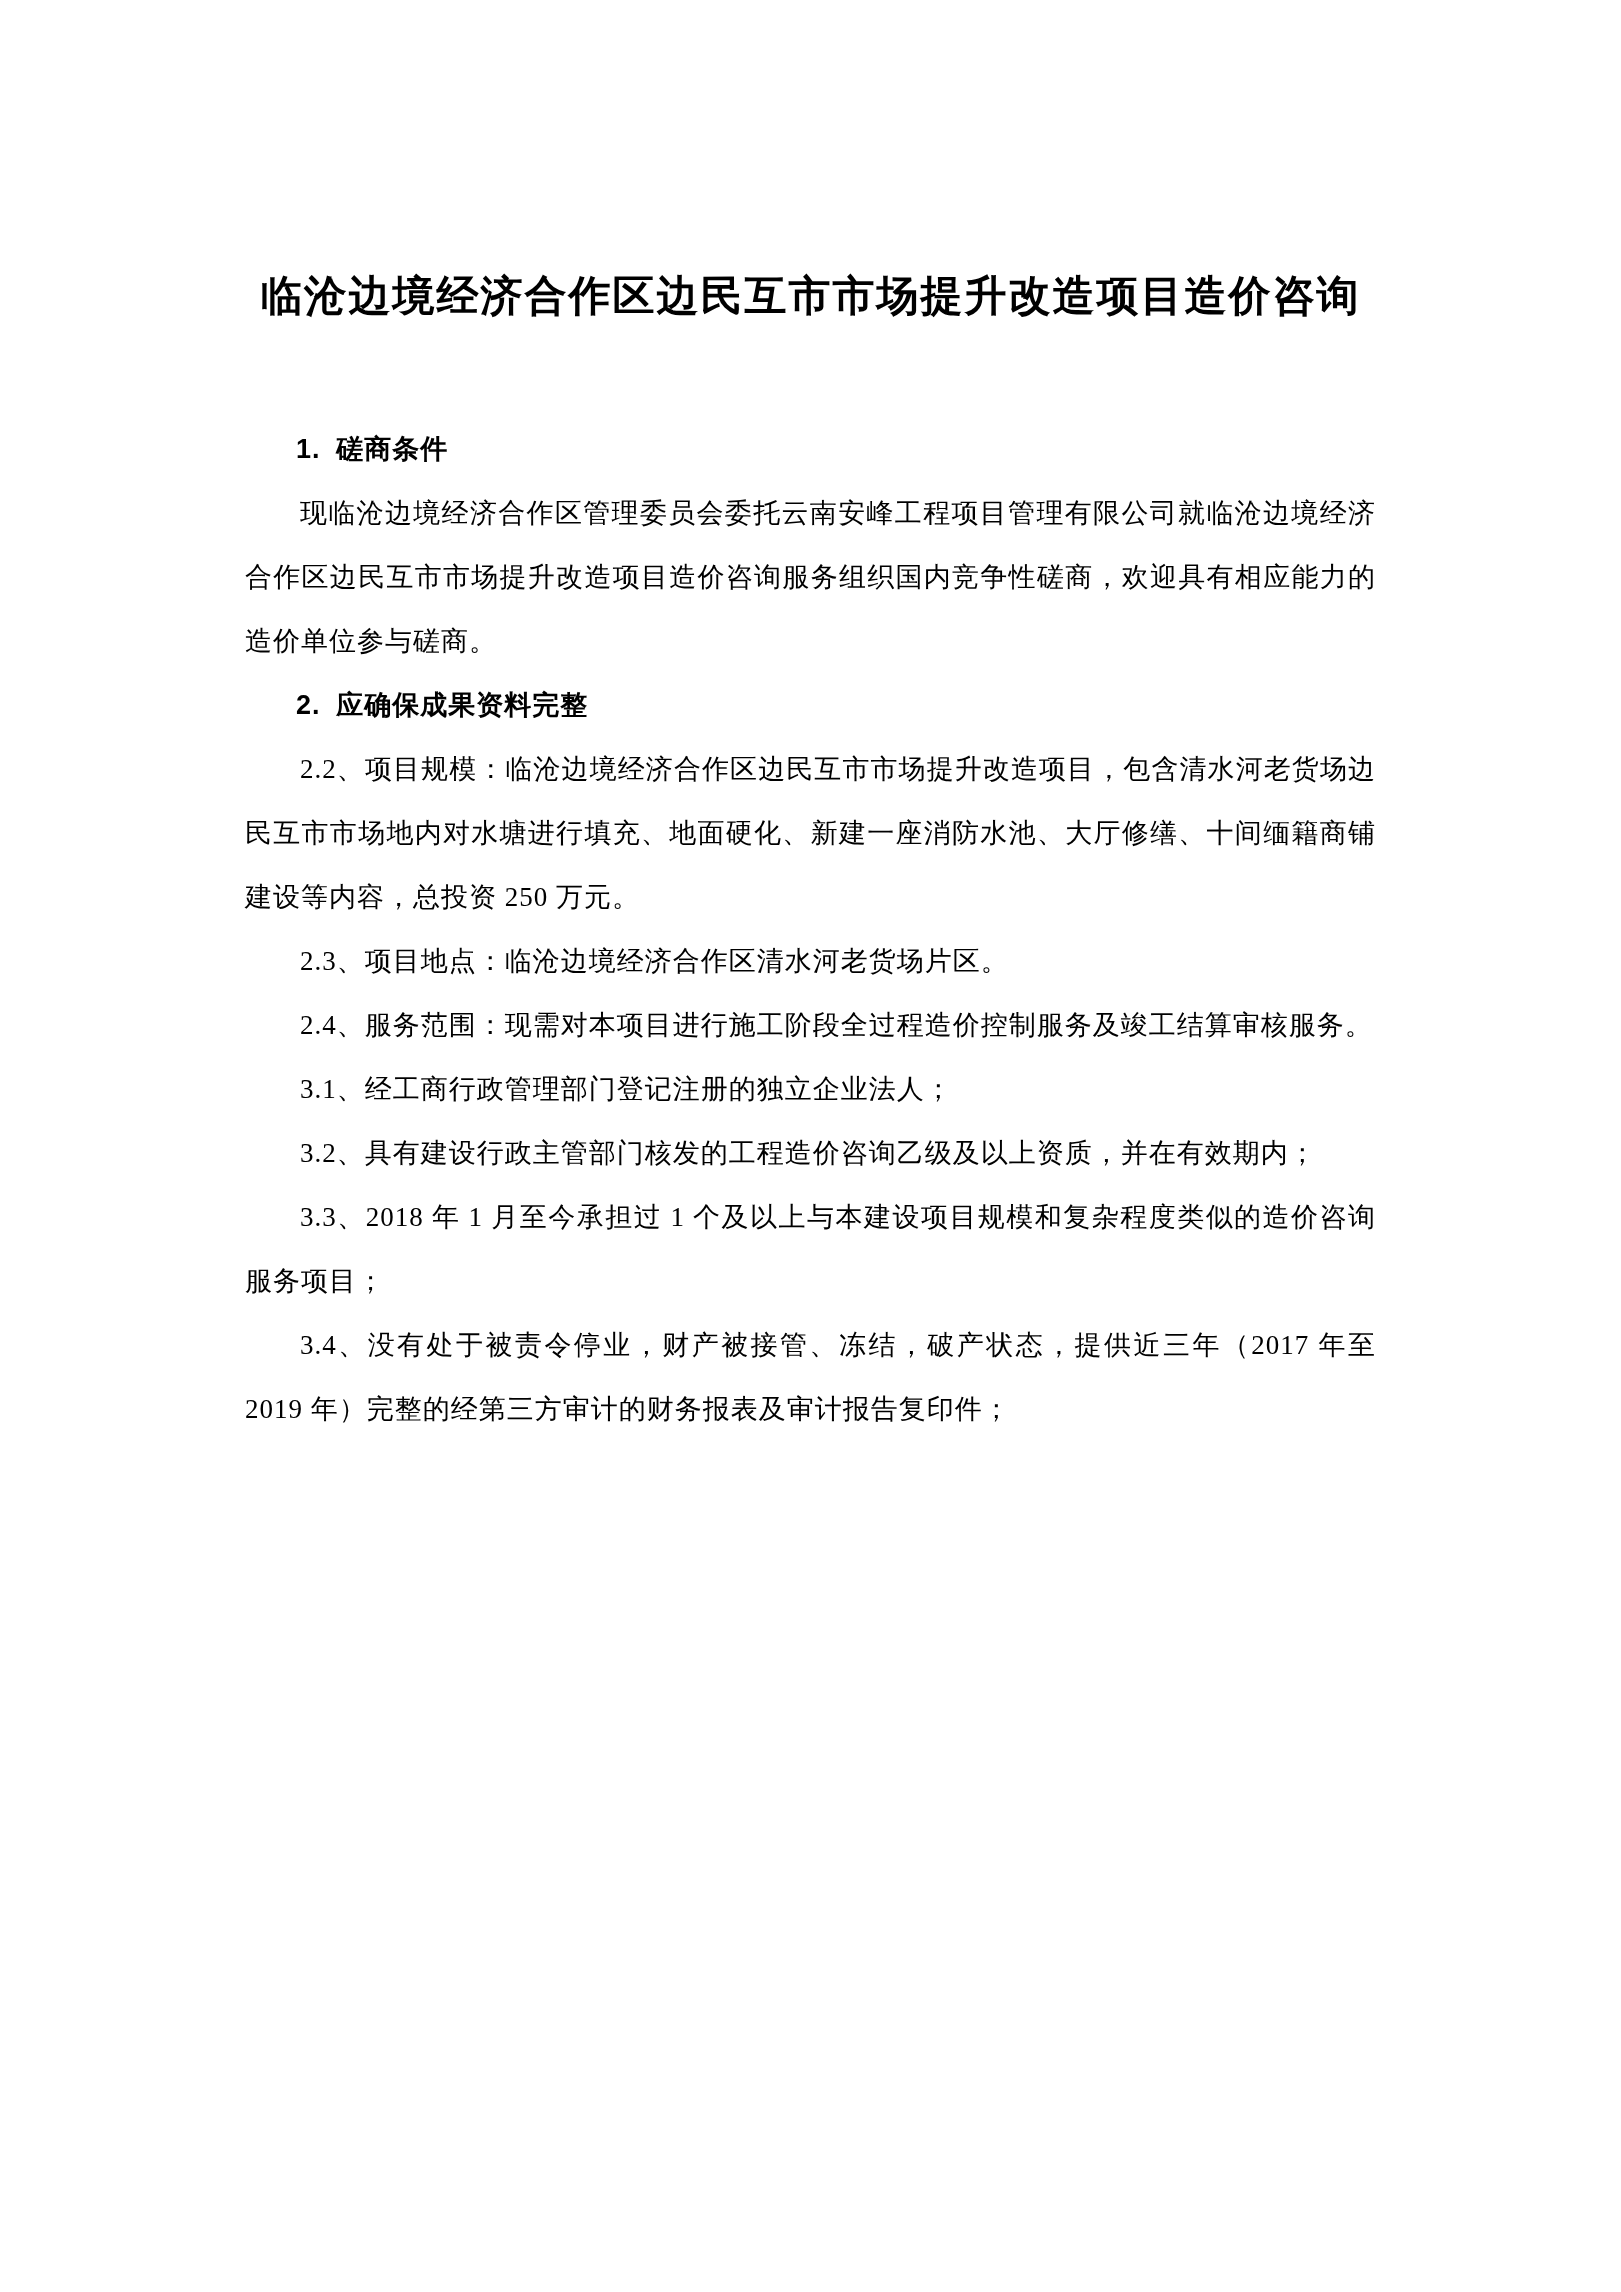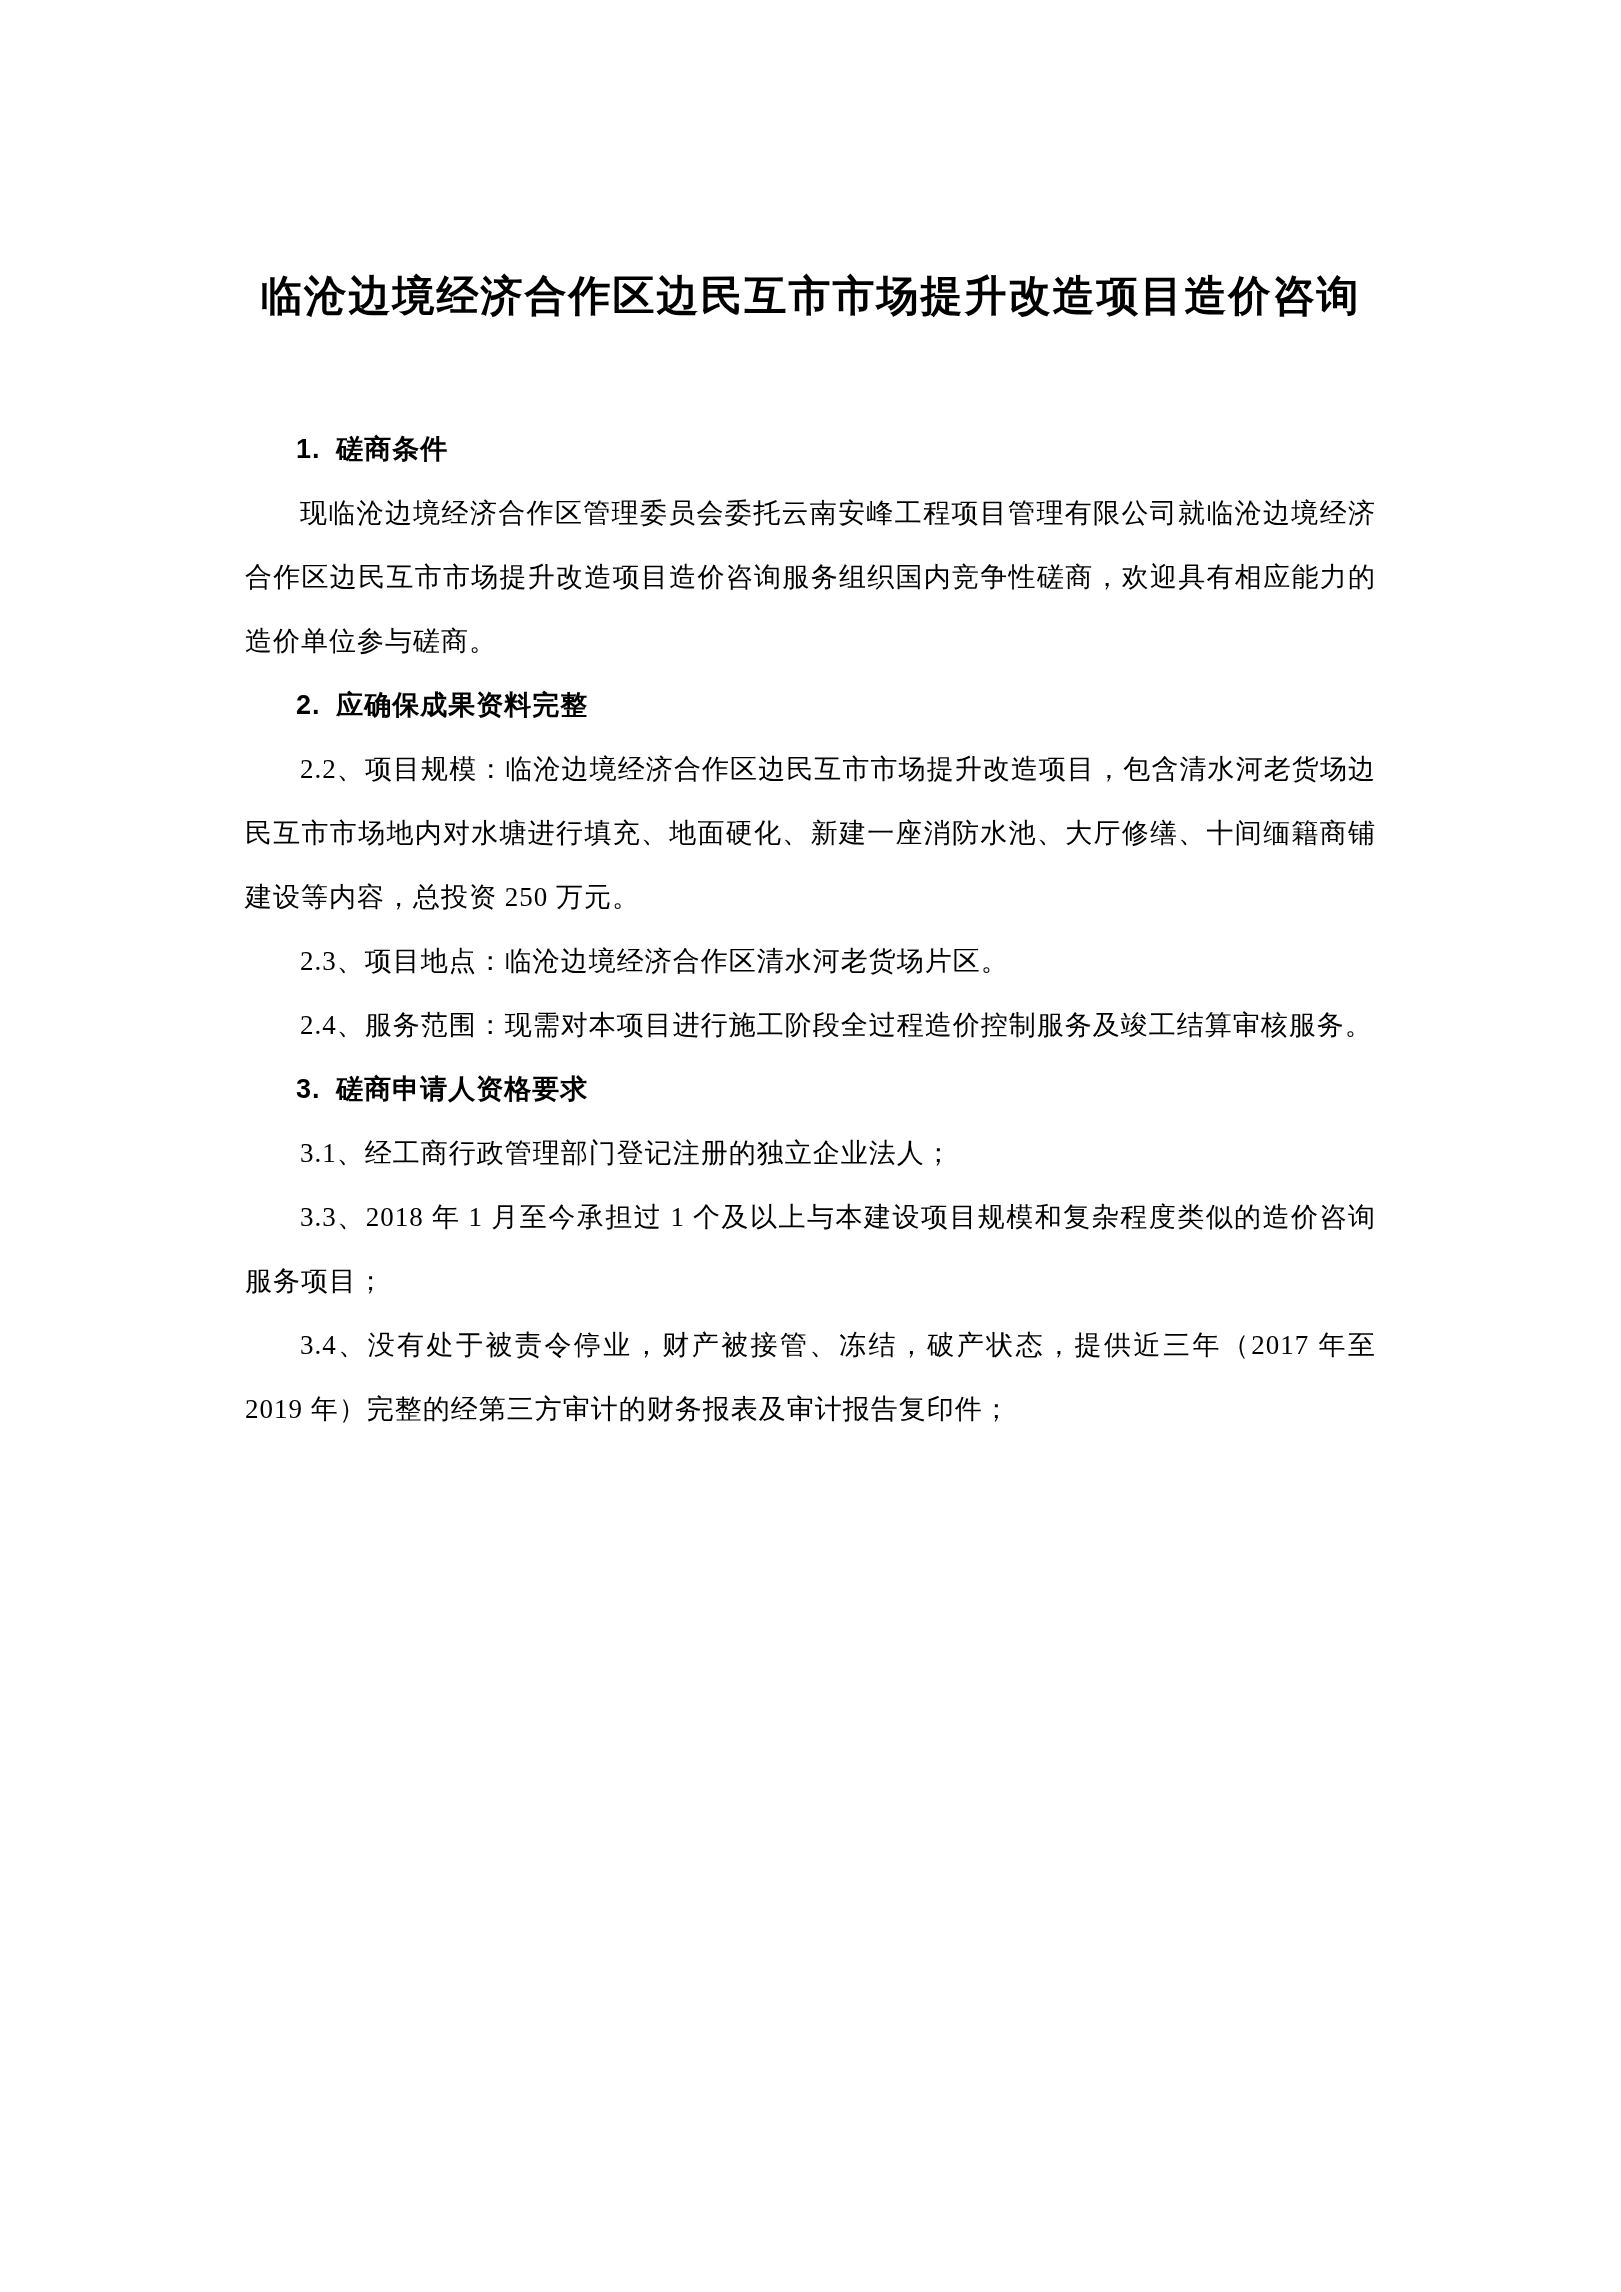--- a/index.html
+++ b/index.html
@@ -67,24 +67,24 @@
 
 
     <p class="body-para">2.2、项目规模：临沧边境经济合作区边民互市市场提升改造项目，包含清水河老货场边民互市市场地内对水塘进行填充、地面硬化、新建一座消防水池、大厅修缮、十间缅籍商铺建设等内容，总投资 250 万元。</p>
 
     <p class="body-para">2.3、项目地点：临沧边境经济合作区清水河老货场片区。</p>
 
     <p class="body-para">2.4、服务范围：现需对本项目进行施工阶段全过程造价控制服务及竣工结算审核服务。</p>
 
 
 
-    <p class="heading"><span class="h-num">3.</span><span>磋商申请人资格要求</span></p>
 
     <p class="body-para">3.1、经工商行政管理部门登记注册的独立企业法人；</p>
 
+    <p class="body-para">3.2、具有建设行政主管部门核发的工程造价咨询乙级及以上资质，并在有效期内；</p>
 
     <p class="body-para">3.3、2018 年 1 月至今承担过 1 个及以上与本建设项目规模和复杂程度类似的造价咨询服务项目；</p>
 
     <p class="body-para">3.4、没有处于被责令停业，财产被接管、冻结，破产状态，提供近三年（2017 年至 2019 年）完整的经第三方审计的财务报表及审计报告复印件；</p>
 
   </div>
 </div>
 
 
 </body></html>

